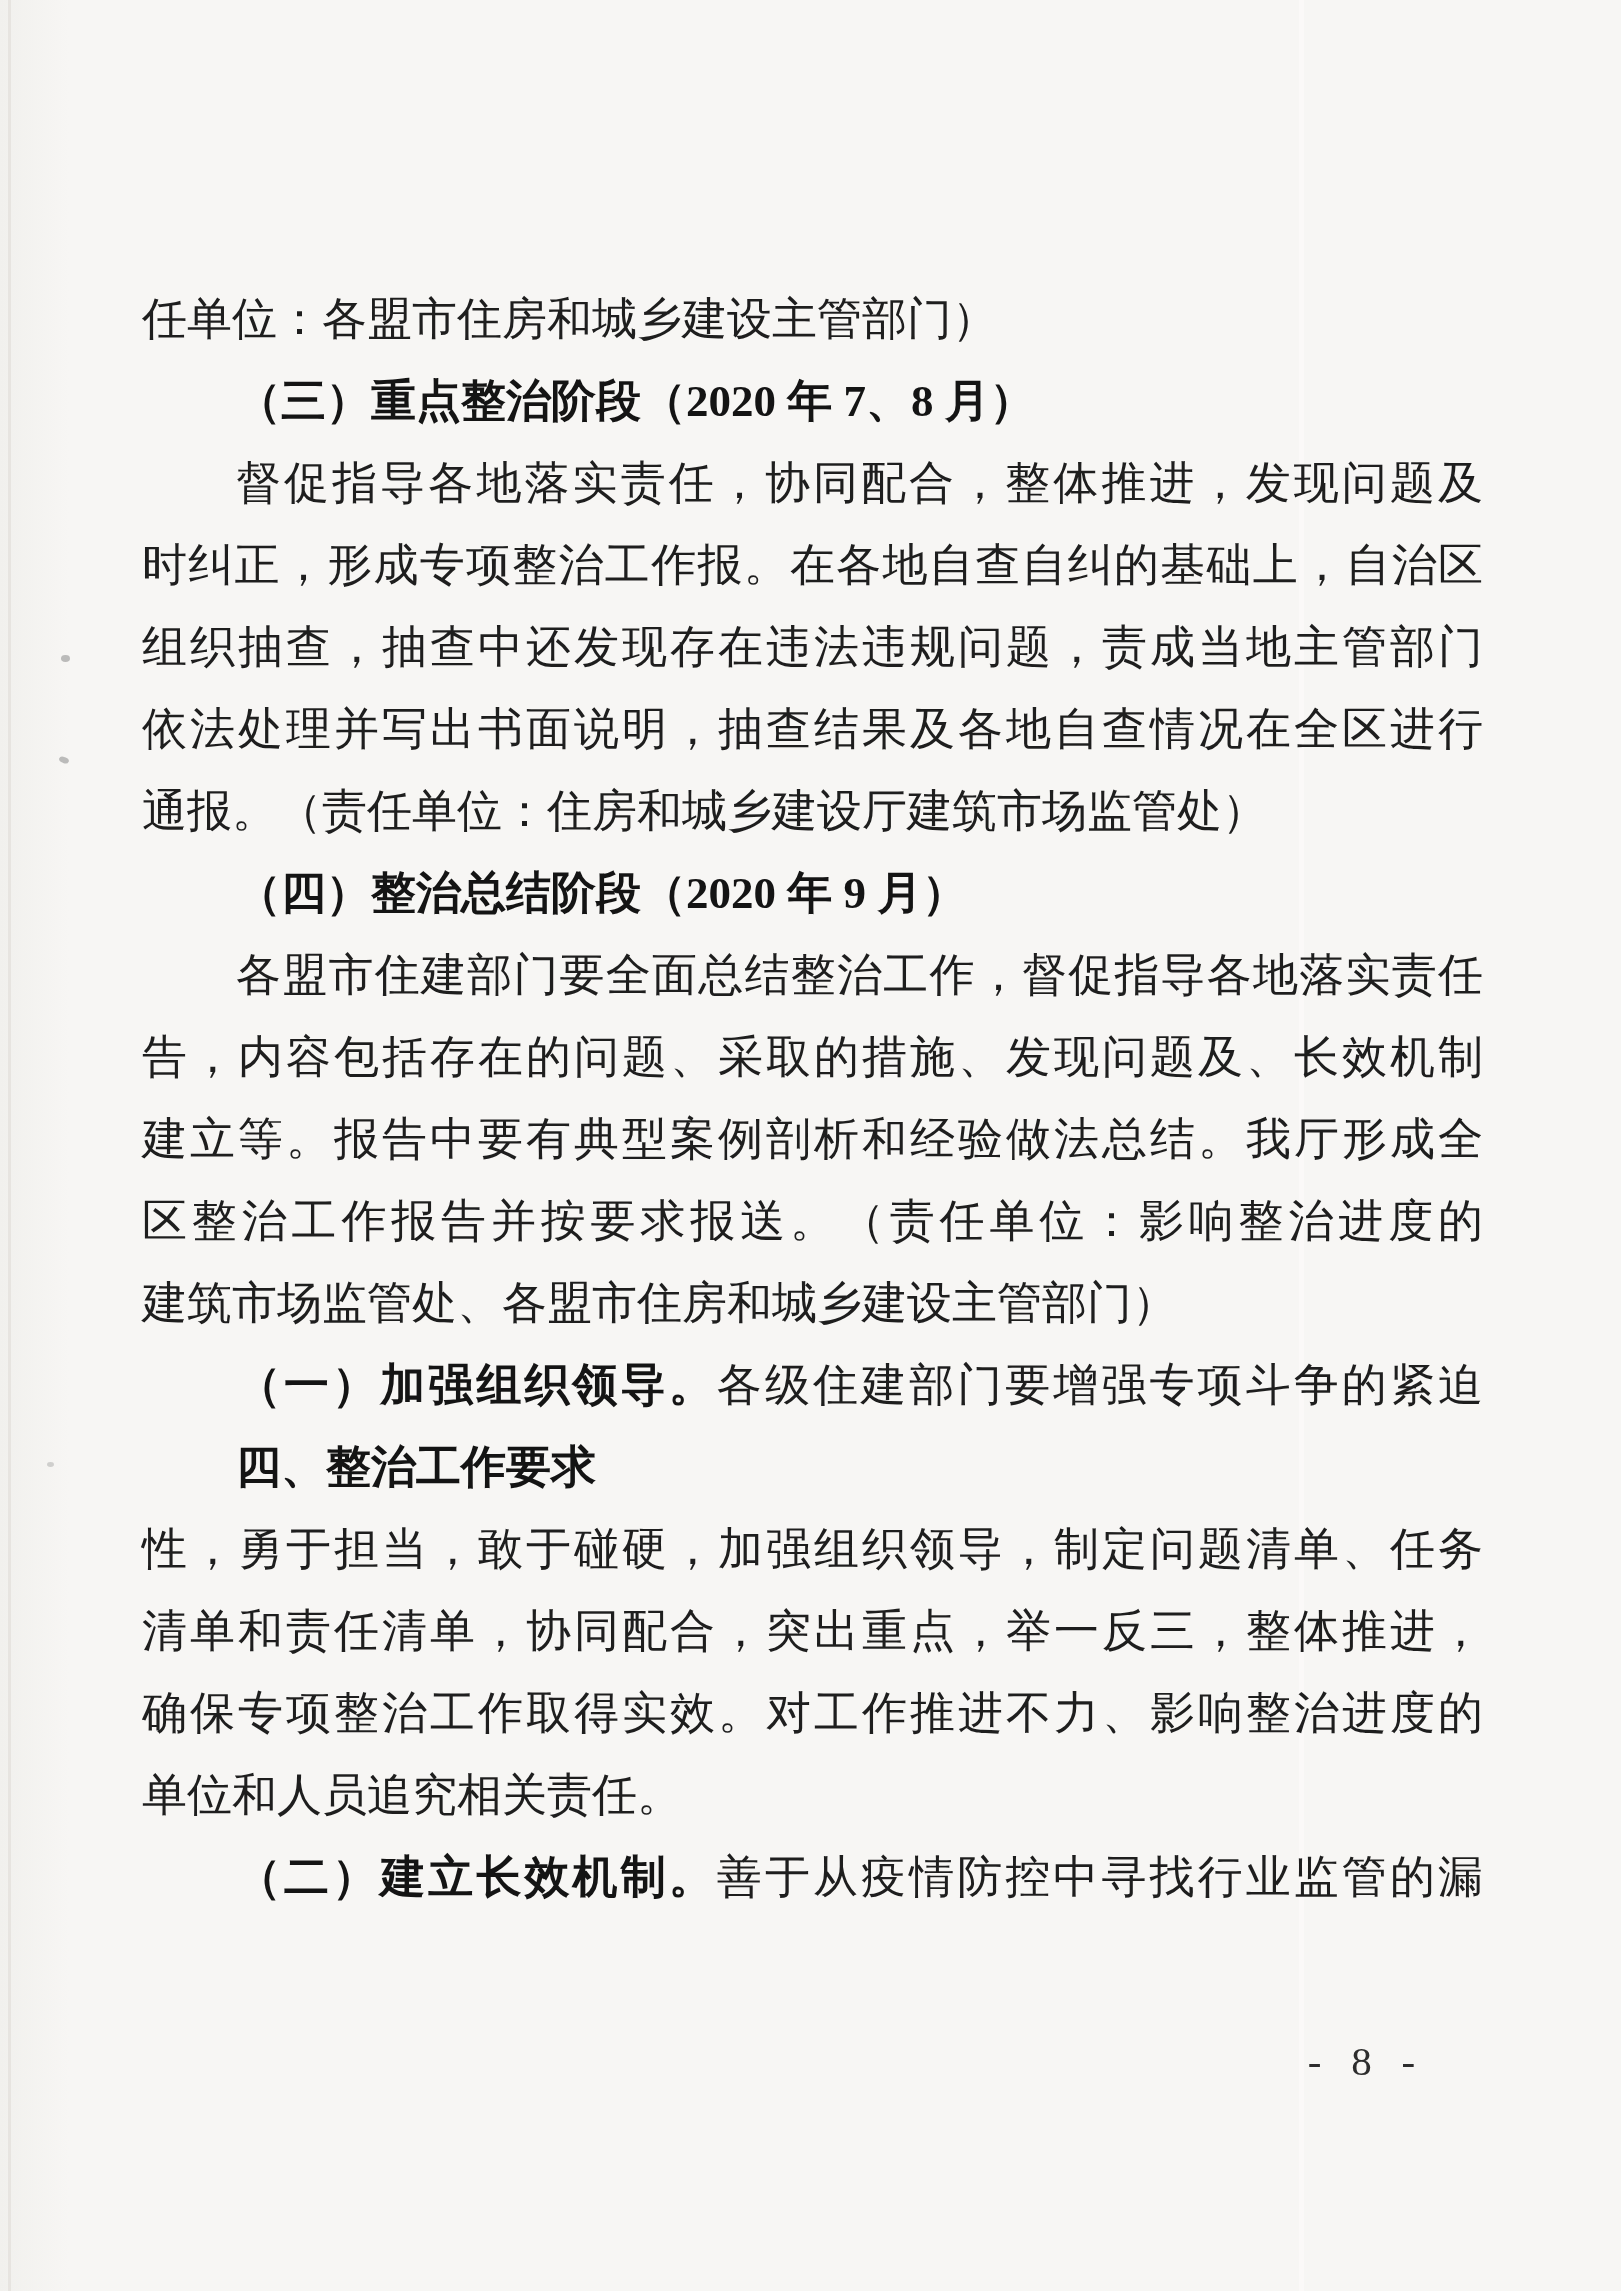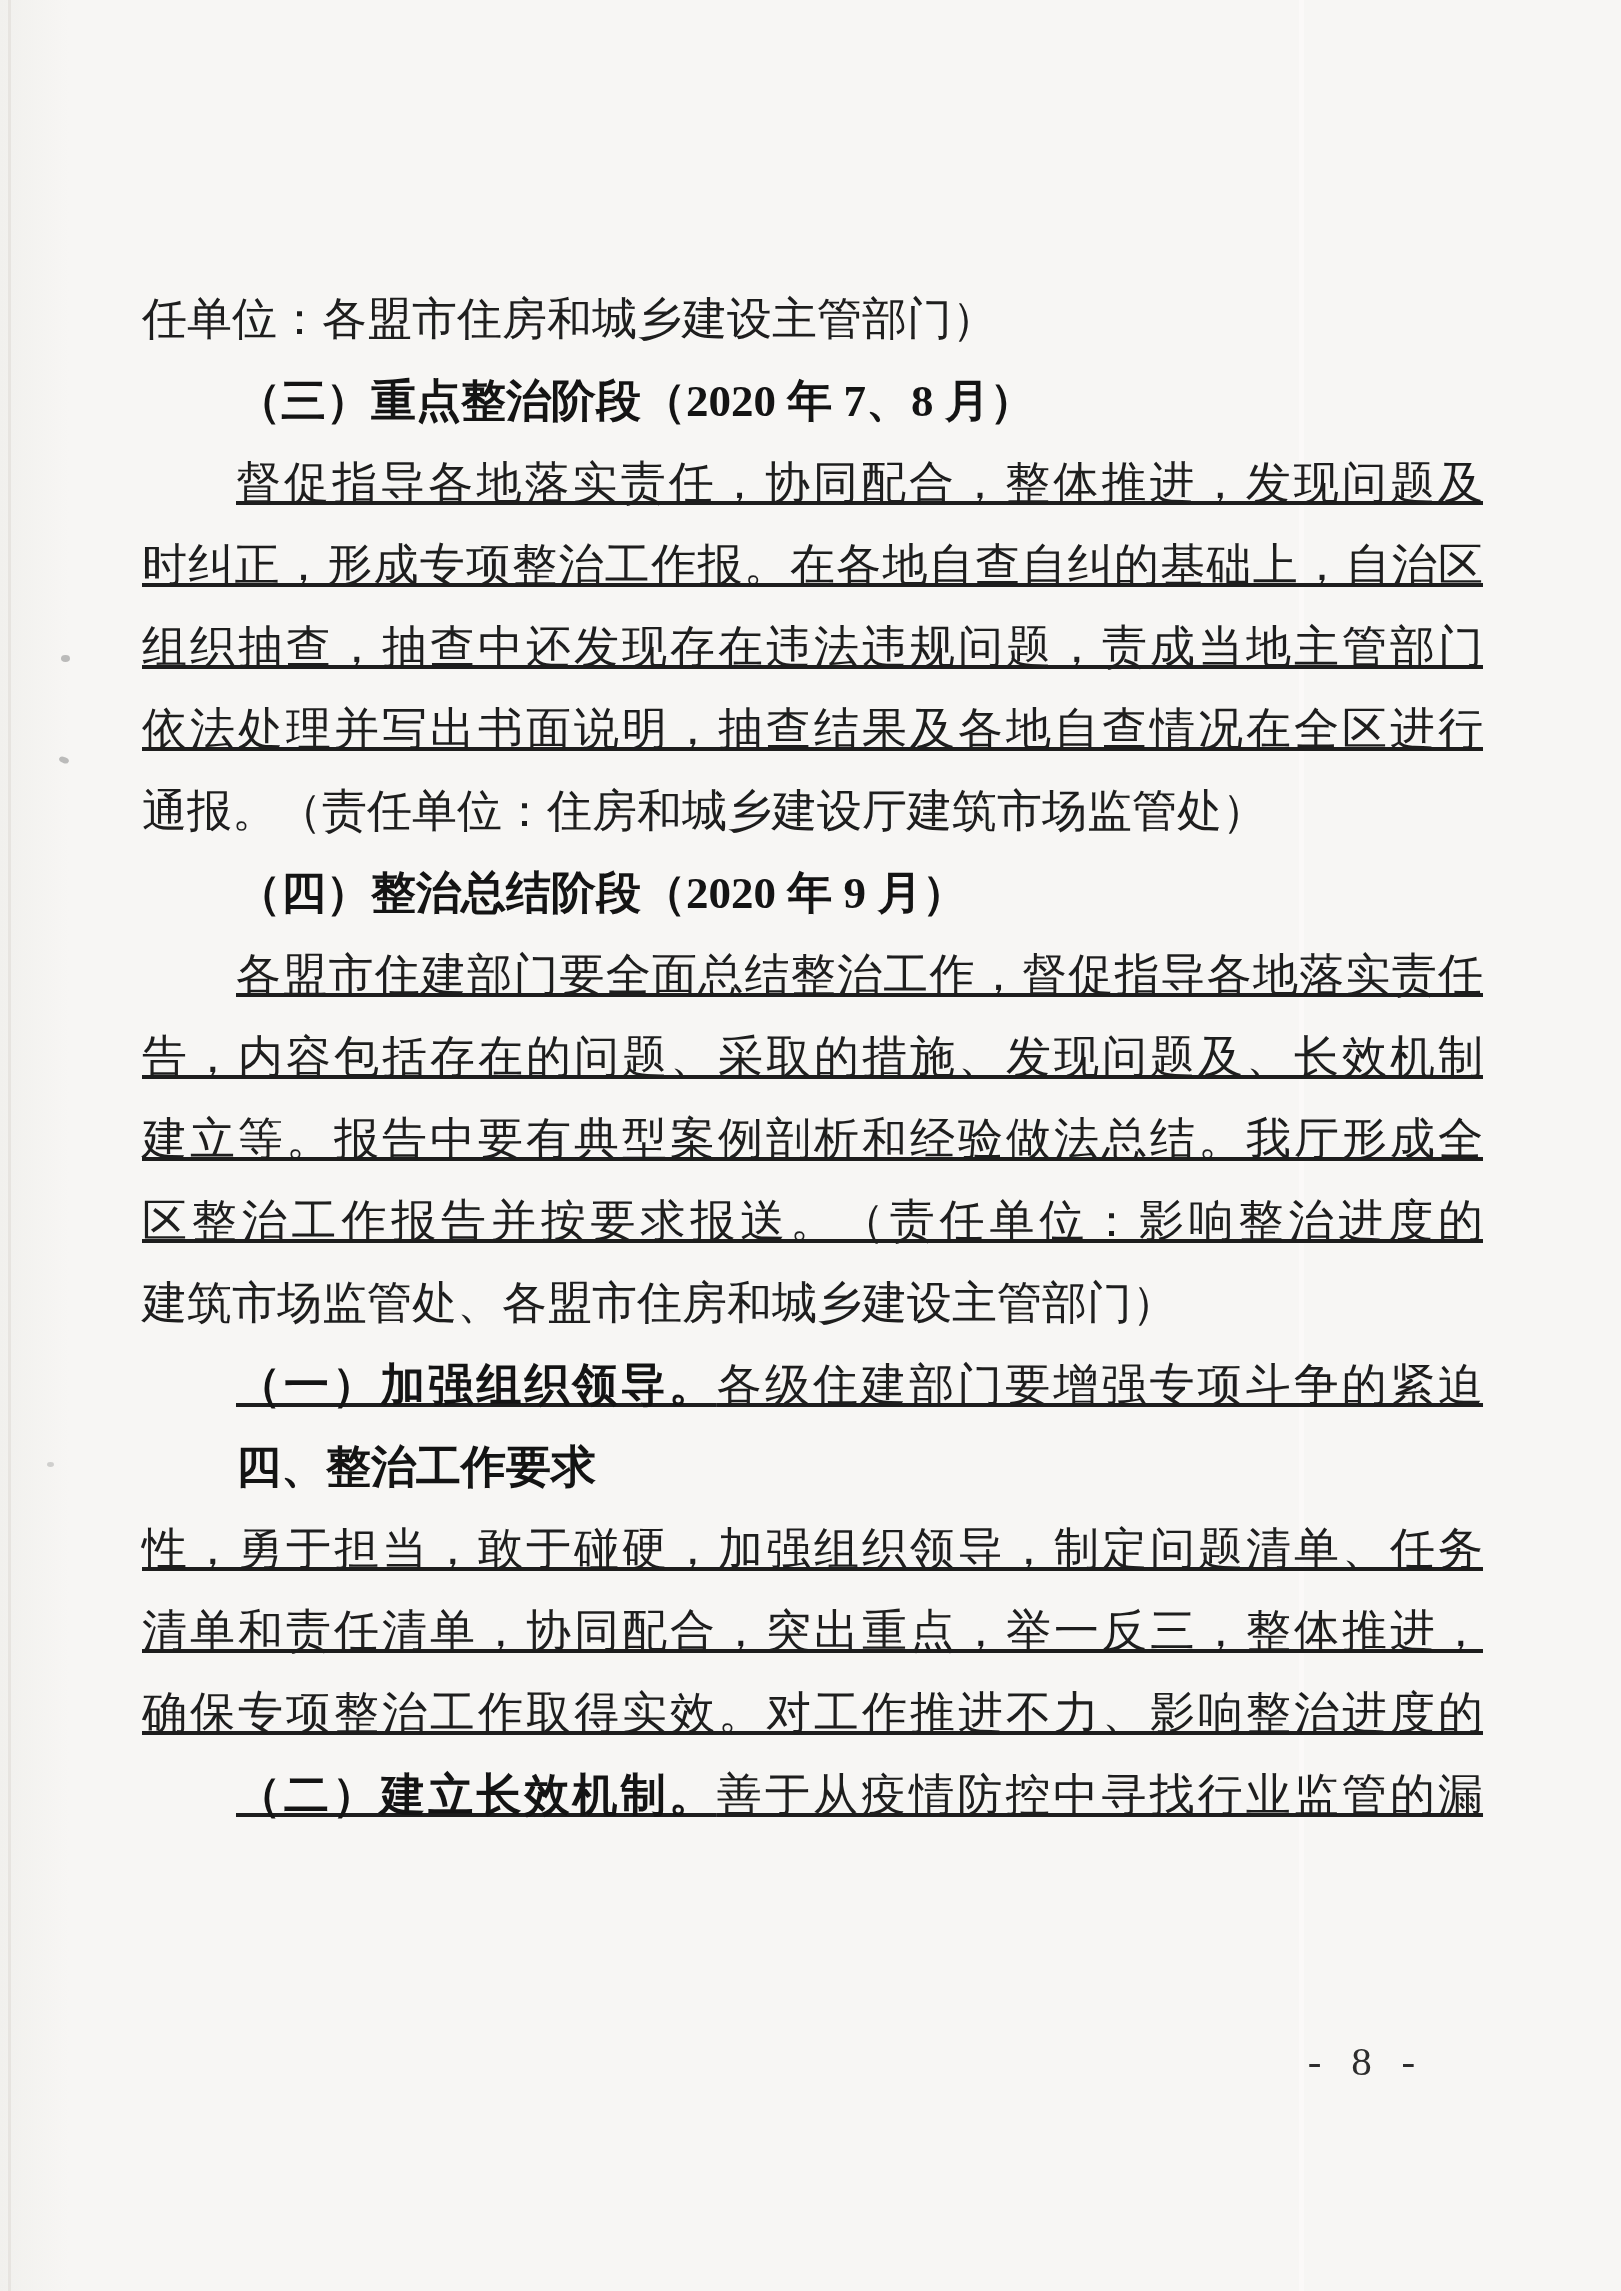--- a/index.html
+++ b/index.html
@@ -53,21 +53,20 @@
     height: 82px;
     text-align: left;
     white-space: normal;
     overflow: visible;
   }
   .line.indent { padding-left: 94px; }
   .line.justify {
     text-align: justify;
     text-align-last: justify;
     text-justify: inter-character;
-    text-decoration: underline;
   }
   .seg { font-weight: 400; }
   .seg.bold {
     font-weight: 700;
     color: #141414;
   }
   .page-number {
     position: absolute;
     right: 196px;
     top: 2037px;
@@ -98,18 +97,19 @@
       <div class="line indent justify"><span class="seg">各盟市住建部门要全面总结整治工作，督促指导各地落实责任</span></div>
       <div class="line justify"><span class="seg">告，内容包括存在的问题、采取的措施、发现问题及、长效机制</span></div>
       <div class="line justify"><span class="seg">建立等。报告中要有典型案例剖析和经验做法总结。我厅形成全</span></div>
       <div class="line justify"><span class="seg">区整治工作报告并按要求报送。（责任单位：影响整治进度的</span></div>
       <div class="line"><span class="seg">建筑市场监管处、各盟市住房和城乡建设主管部门）</span></div>
       <div class="line indent justify"><span class="seg bold">（一）加强组织领导。</span><span class="seg">各级住建部门要增强专项斗争的紧迫</span></div>
       <div class="line indent"><span class="seg bold">四、整治工作要求</span></div>
       <div class="line justify"><span class="seg">性，勇于担当，敢于碰硬，加强组织领导，制定问题清单、任务</span></div>
       <div class="line justify"><span class="seg">清单和责任清单，协同配合，突出重点，举一反三，整体推进，</span></div>
       <div class="line justify"><span class="seg">确保专项整治工作取得实效。对工作推进不力、影响整治进度的</span></div>
+      <div class="line"><span class="seg">单位和人员追究相关责任。</span></div>
       <div class="line indent justify"><span class="seg bold">（二）建立长效机制。</span><span class="seg">善于从疫情防控中寻找行业监管的漏</span></div>
     </div>
 
   <div class="page-number">- 8 -</div>
 </div>
 
 
 </body></html>

